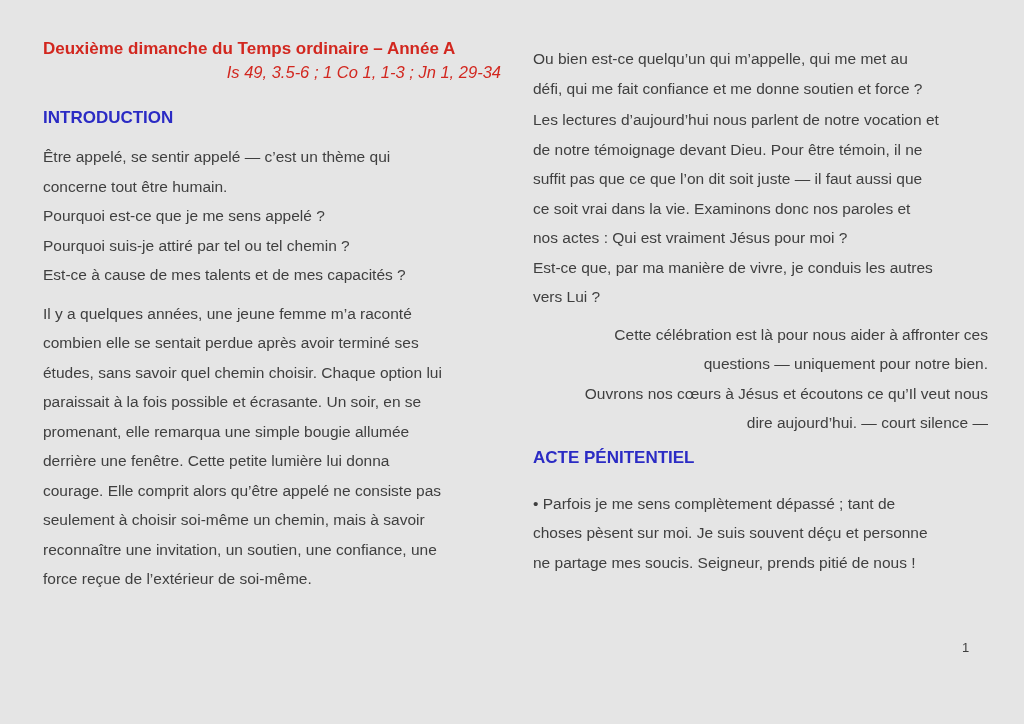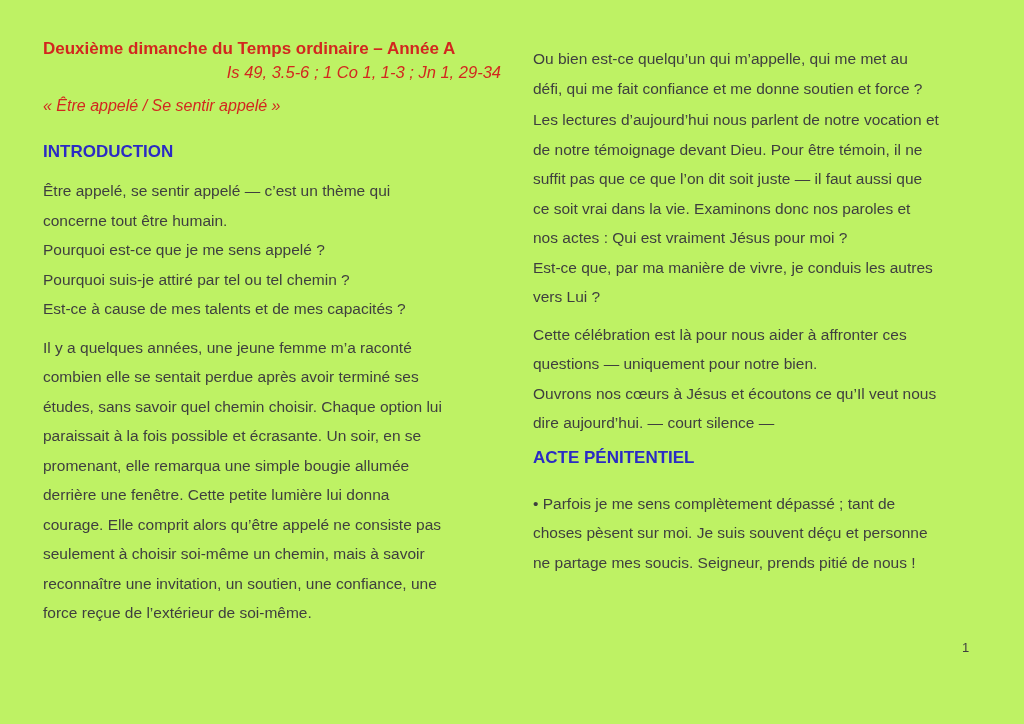--- a/index.html
+++ b/index.html
@@ -5,21 +5,21 @@
   :root{
     --red:#d2271f;
     --blue:#2b2bc4;
     --text:#3f3f3f;
   }
   html,body{margin:0;padding:0;background:#ffffff;}
   .page{
     position:relative;
     width:1024px;
     height:724px;
-    background:#bef264;
+    background:#e5e5e5;
     font-family:"Liberation Sans", sans-serif;
     color:var(--text);
     overflow:hidden;
   }
   .col{position:absolute;top:36px;}
   .col-left{left:43px;width:458px;}
   .col-right{left:533px;width:455px;}
 
   .doc-title{
     color:var(--red);
@@ -52,21 +52,21 @@
   }
   .body-para{
     font-size:15.5px;
     line-height:29.5px;
     white-space:pre-line;
     margin:13px 0 0 0;
   }
   .body-para.first-after-heading{margin-top:9px;}
   .col-right .p1{margin-top:8px;}
   .col-right .p2{margin-top:2px;}
-  .col-right .p3{margin-top:8px;}
+  .col-right .p3{margin-top:8px;text-align:right;}
   .col-right .section-heading{margin-top:9px;}
   .col-right .p4{margin-top:13px;}
   .col-right .p5{margin-top:20px;}
 
   .page-number{
     position:absolute;
     left:962px;
     top:640px;
     font-size:13px;
     line-height:16px;
@@ -74,21 +74,20 @@
   }
 </style>
 </head>
 <body>
 
 <div class="page">
 
   <div class="col col-left">
     <div class="doc-title">Deuxième dimanche du Temps ordinaire – Année A</div>
     <div class="doc-refs">Is 49, 3.5-6 ; 1 Co 1, 1-3 ; Jn 1, 29-34</div>
-    <div class="doc-quote">« Être appelé / Se sentir appelé »</div>
 
     <div class="section-heading">INTRODUCTION</div>
 
     <div class="body-para">Être appelé, se sentir appelé — c’est un thème qui
 concerne tout être humain.
 Pourquoi est-ce que je me sens appelé ?
 Pourquoi suis-je attiré par tel ou tel chemin ?
 Est-ce à cause de mes talents et de mes capacités ?</div>
 
     <div class="body-para first-after-heading">Il y a quelques années, une jeune femme m’a raconté

